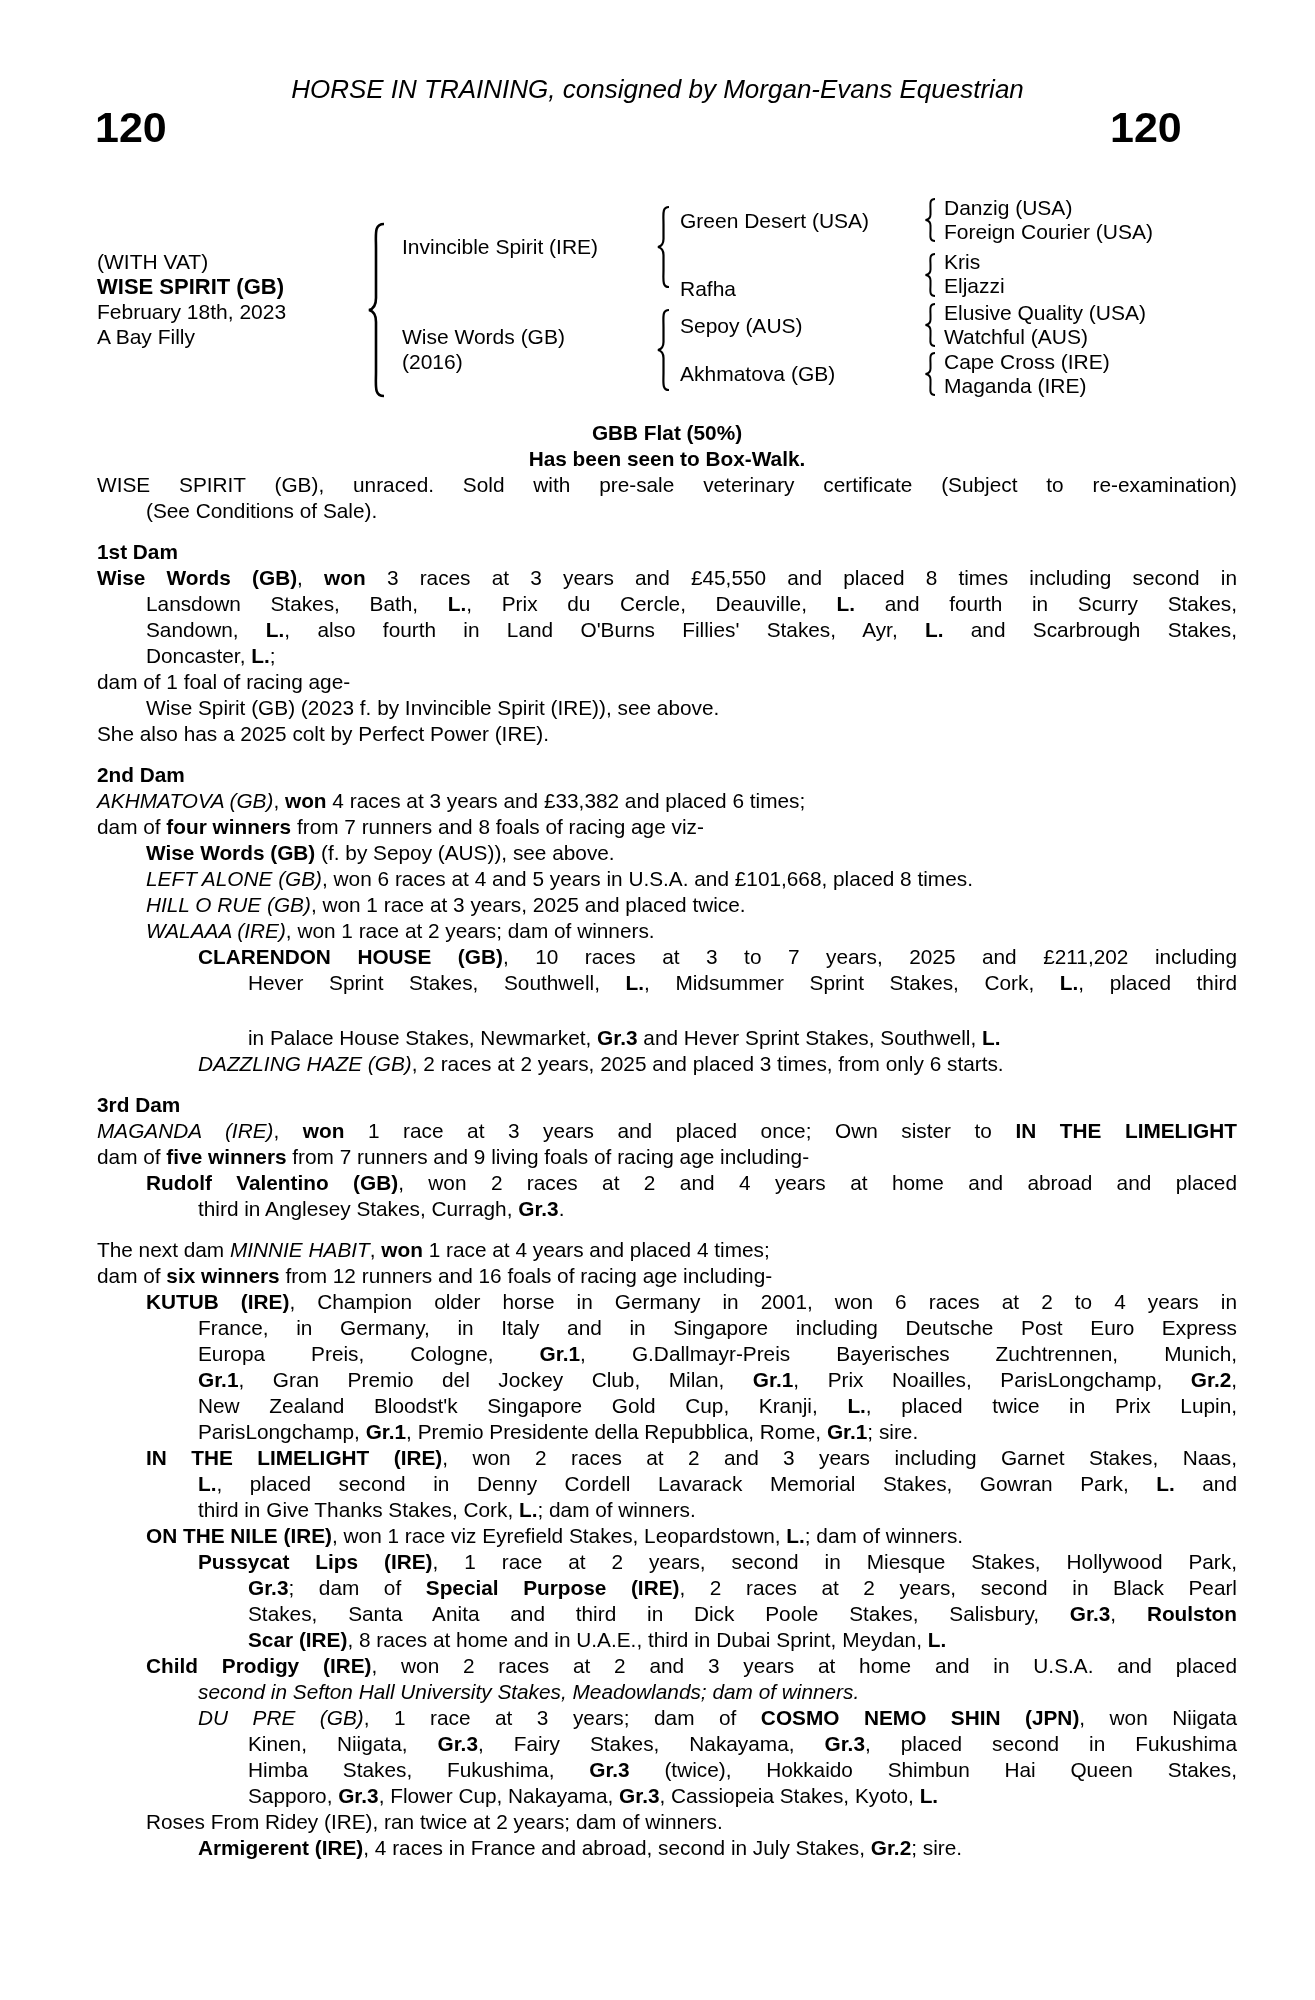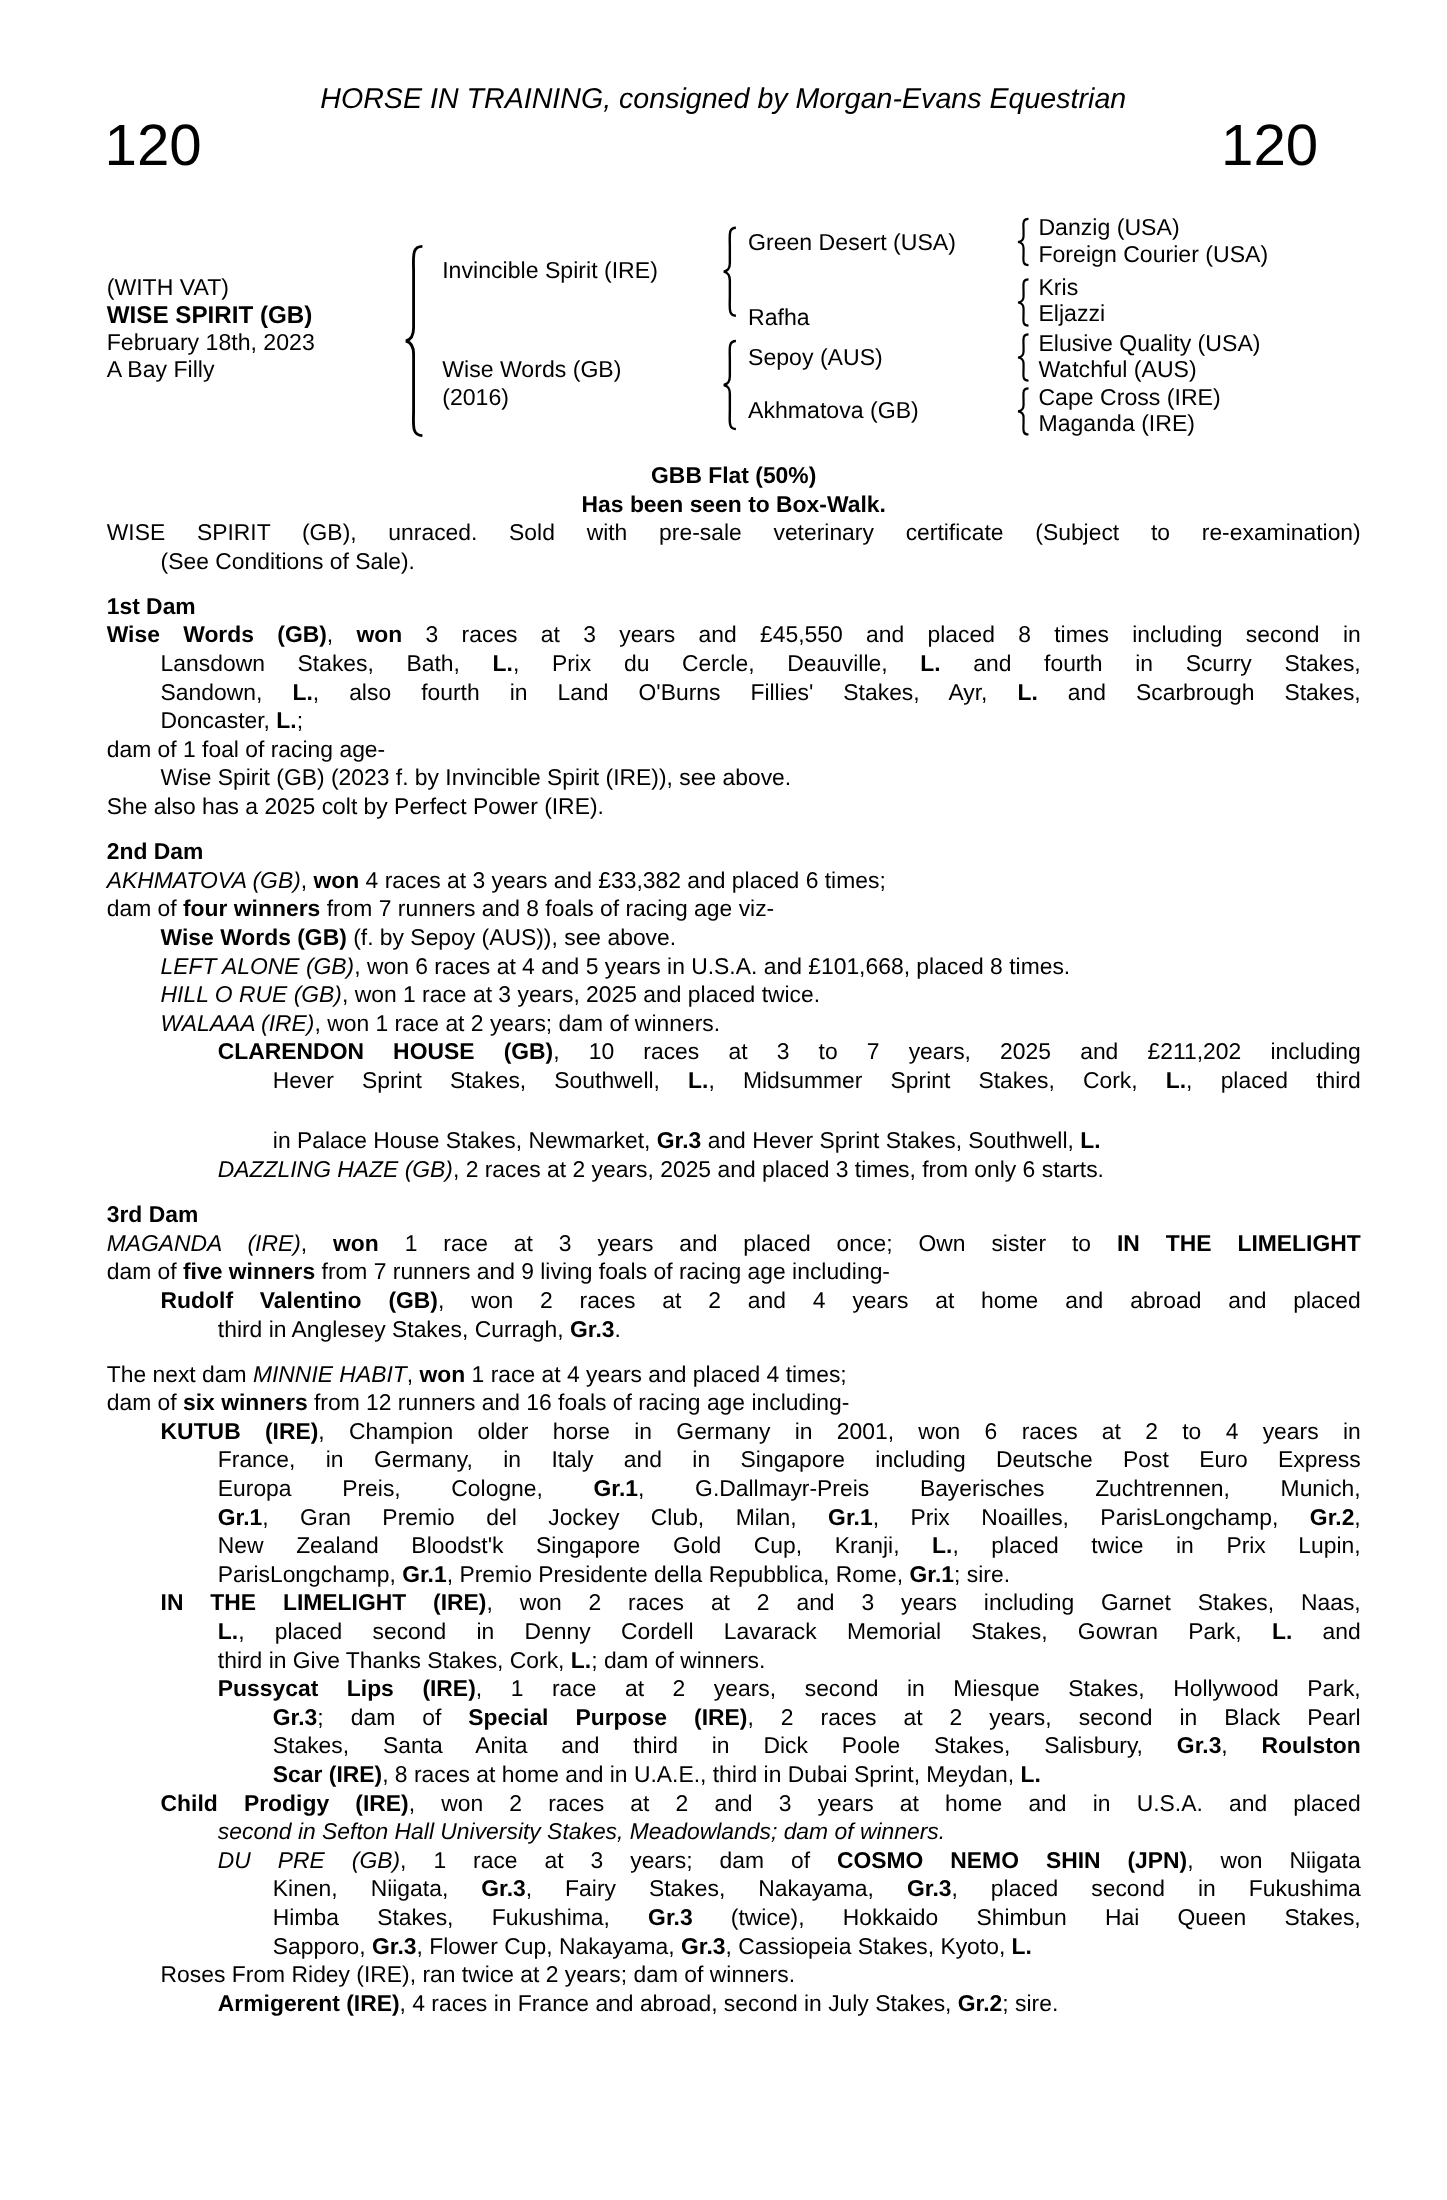--- a/index.html
+++ b/index.html
@@ -1,21 +1,21 @@
 <!DOCTYPE html>
 <html><head>
 <meta charset="utf-8">
 <style>
   html,body{margin:0;padding:0;background:#fff;}
   .page{position:relative;width:1315px;height:2000px;background:#ffffff;
         font-family:"Liberation Sans","DejaVu Sans",sans-serif;color:#000;overflow:hidden;}
   .abs{position:absolute;white-space:nowrap;}
   .title{position:absolute;top:74px;left:0;right:0;text-align:center;
          font-style:italic;font-size:26px;line-height:30px;}
-  .lot{position:absolute;top:106px;font-size:53px;font-weight:400;line-height:1;}
+  .lot{position:absolute;top:106px;font-size:43px;font-weight:700;line-height:1;}
   .lot-left{left:95px;}
   .lot-right{left:1110px;}
   .ped{position:absolute;left:0;top:0;width:100%;height:420px;font-size:21px;line-height:25px;}
   .ped .nm{white-space:nowrap;}
   .subject-name{font-weight:700;font-size:22px;}
   .g3pair{line-height:24px;}
   .brace{position:absolute;}
   .catalogue{position:absolute;left:97px;top:420px;width:1140px;
              font-size:20.8px;line-height:26px;}
   .para{}
@@ -180,20 +180,23 @@
         <div class="line just" style="padding-left: 52px;"><span>Europa Preis, Cologne, </span><span class="b">Gr.1</span><span>, G.Dallmayr-Preis Bayerisches Zuchtrennen, Munich,</span></div>
         <div class="line just" style="padding-left: 52px;"><span class="b">Gr.1</span><span>, Gran Premio del Jockey Club, Milan, </span><span class="b">Gr.1</span><span>, Prix Noailles, ParisLongchamp, </span><span class="b">Gr.2</span><span>,</span></div>
         <div class="line just" style="padding-left: 52px;"><span>New Zealand Bloodst'k Singapore Gold Cup, Kranji, </span><span class="b">L.</span><span>, placed twice in Prix Lupin,</span></div>
         <div class="line" style="padding-left: 52px;"><span>ParisLongchamp, </span><span class="b">Gr.1</span><span>, Premio Presidente della Repubblica, Rome, </span><span class="b">Gr.1</span><span>; sire.</span></div>
       </div>
       <div class="para" style="padding-left: 49px;">
         <div class="line just"><span class="b">IN THE LIMELIGHT (IRE)</span><span>, won 2 races at 2 and 3 years including Garnet Stakes, Naas,</span></div>
         <div class="line just" style="padding-left: 52px;"><span class="b">L.</span><span>, placed second in Denny Cordell Lavarack Memorial Stakes, Gowran Park, </span><span class="b">L.</span><span> and</span></div>
         <div class="line" style="padding-left: 52px;"><span>third in Give Thanks Stakes, Cork, </span><span class="b">L.</span><span>; dam of winners.</span></div>
       </div>
+      <div class="para" style="padding-left: 49px;">
+        <div class="line"><span class="b">ON THE NILE (IRE)</span><span>, won 1 race viz Eyrefield Stakes, Leopardstown, </span><span class="b">L.</span><span>; dam of winners.</span></div>
+      </div>
       <div class="para" style="padding-left: 101px;">
         <div class="line just"><span class="b">Pussycat Lips (IRE)</span><span>, 1 race at 2 years, second in Miesque Stakes, Hollywood Park,</span></div>
         <div class="line just" style="padding-left: 50px;"><span class="b">Gr.3</span><span>; dam of </span><span class="b">Special Purpose (IRE)</span><span>, 2 races at 2 years, second in Black Pearl</span></div>
         <div class="line just" style="padding-left: 50px;"><span>Stakes, Santa Anita and third in Dick Poole Stakes, Salisbury, </span><span class="b">Gr.3</span><span>, </span><span class="b">Roulston</span></div>
         <div class="line" style="padding-left: 50px;"><span class="b">Scar (IRE)</span><span>, 8 races at home and in U.A.E., third in Dubai Sprint, Meydan, </span><span class="b">L.</span></div>
       </div>
       <div class="para" style="padding-left: 49px;">
         <div class="line just"><span class="b">Child Prodigy (IRE)</span><span>, won 2 races at 2 and 3 years at home and in U.S.A. and placed</span></div>
         <div class="line" style="padding-left: 52px; font-style: italic;"><span>second in Sefton Hall University Stakes, Meadowlands; dam of winners.</span></div>
       </div>

